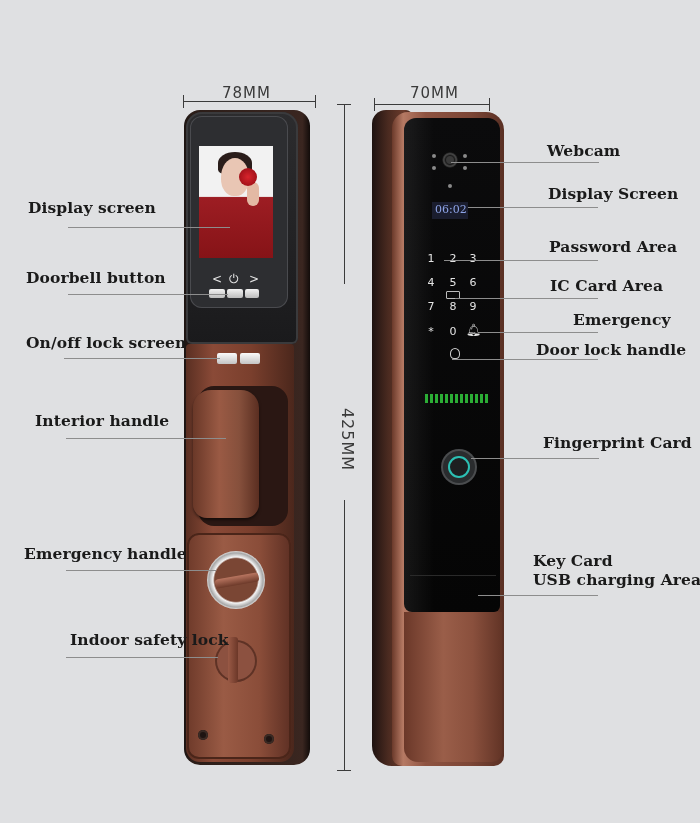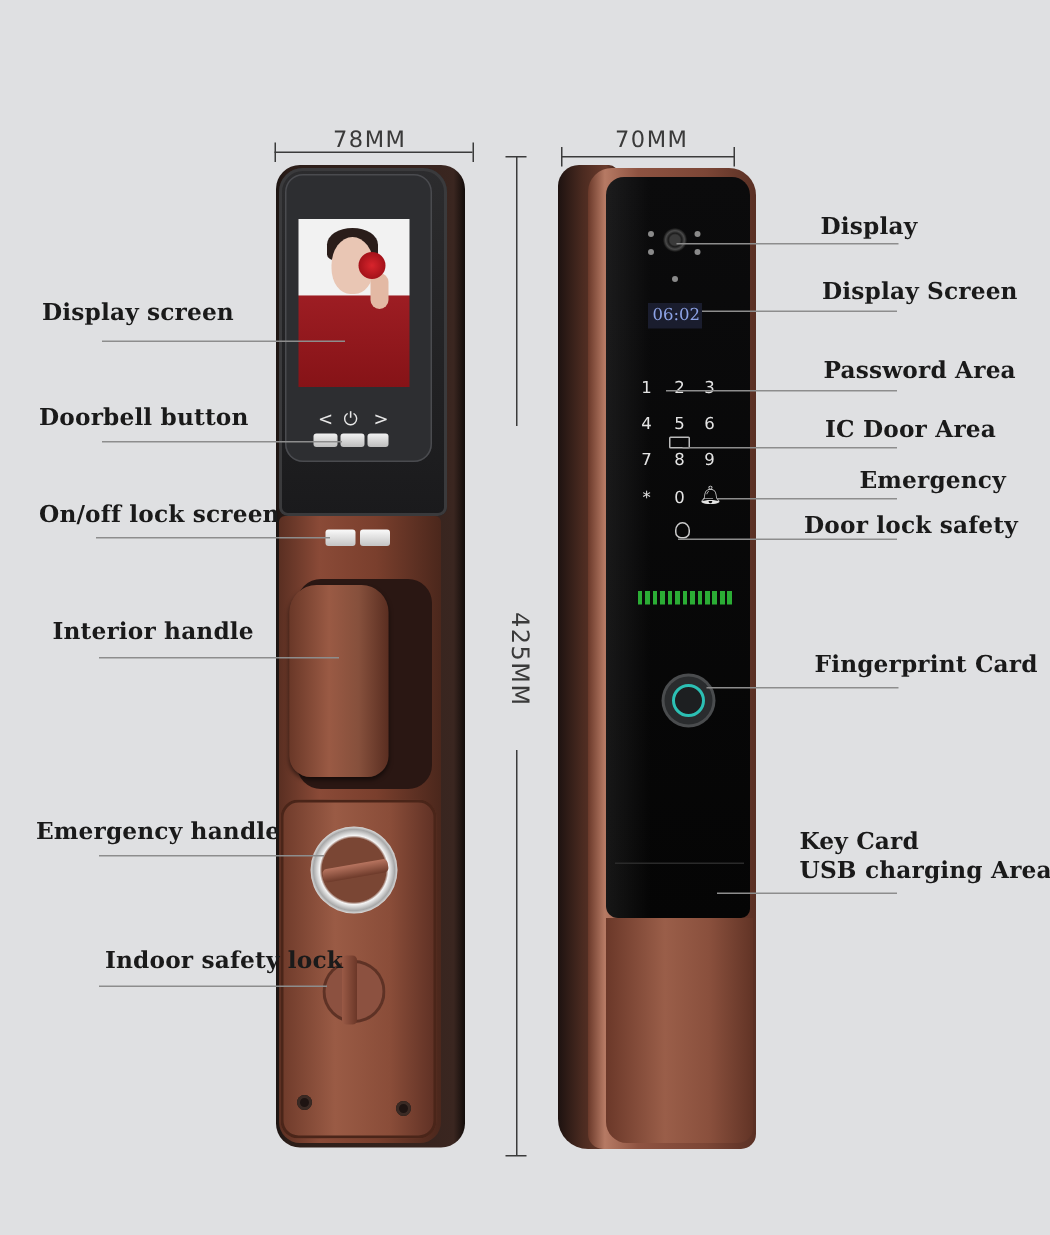--- a/index.html
+++ b/index.html
@@ -146,36 +146,36 @@
 <span class="key" style="left:424px;top:325px;">*</span>
 <span class="key" style="left:446px;top:325px;">0</span>
 <span class="key" style="left:466px;top:323px;font-size:12px;">🔔︎</span>
 <div class="abs" style="left:450px;top:348px;width:8px;height:9px;border:1.5px solid #ccc;border-radius:50% 50% 40% 40%;"></div>
 
 <div class="abs led-strip"></div>
 <div class="abs fp-outer"></div>
 <div class="abs fp-inner"></div>
 <div class="abs usb-line"></div>
 
-<div class="label" style="left:547px;top:141px;">Display</div>
+<div class="label" style="left:547px;top:141px;">Webcam</div>
 <div class="lead" style="left:451px;top:162px;width:148px;"></div>
 
 <div class="label" style="left:548px;top:184px;">Display Screen</div>
 <div class="lead" style="left:468px;top:207px;width:130px;"></div>
 
 <div class="label" style="left:549px;top:237px;">Password Area</div>
 <div class="lead" style="left:444px;top:260px;width:154px;"></div>
 
-<div class="label" style="left:550px;top:276px;">IC Door Area</div>
+<div class="label" style="left:550px;top:276px;">IC Card Area</div>
 <div class="lead" style="left:455px;top:298px;width:143px;"></div>
 
 <div class="label" style="left:573px;top:310px;">Emergency</div>
 <div class="lead" style="left:478px;top:332px;width:120px;"></div>
 
-<div class="label" style="left:536px;top:340px;">Door lock safety</div>
+<div class="label" style="left:536px;top:340px;">Door lock handle</div>
 <div class="lead" style="left:452px;top:359px;width:146px;"></div>
 
 <div class="label" style="left:543px;top:433px;">Fingerprint Card</div>
 <div class="lead" style="left:471px;top:458px;width:128px;"></div>
 
 <div class="label" style="left:533px;top:551px;">Key Card</div>
 <div class="label" style="left:533px;top:570px;">USB charging Area</div>
 <div class="lead" style="left:478px;top:595px;width:120px;"></div>
 
 </body></html>

